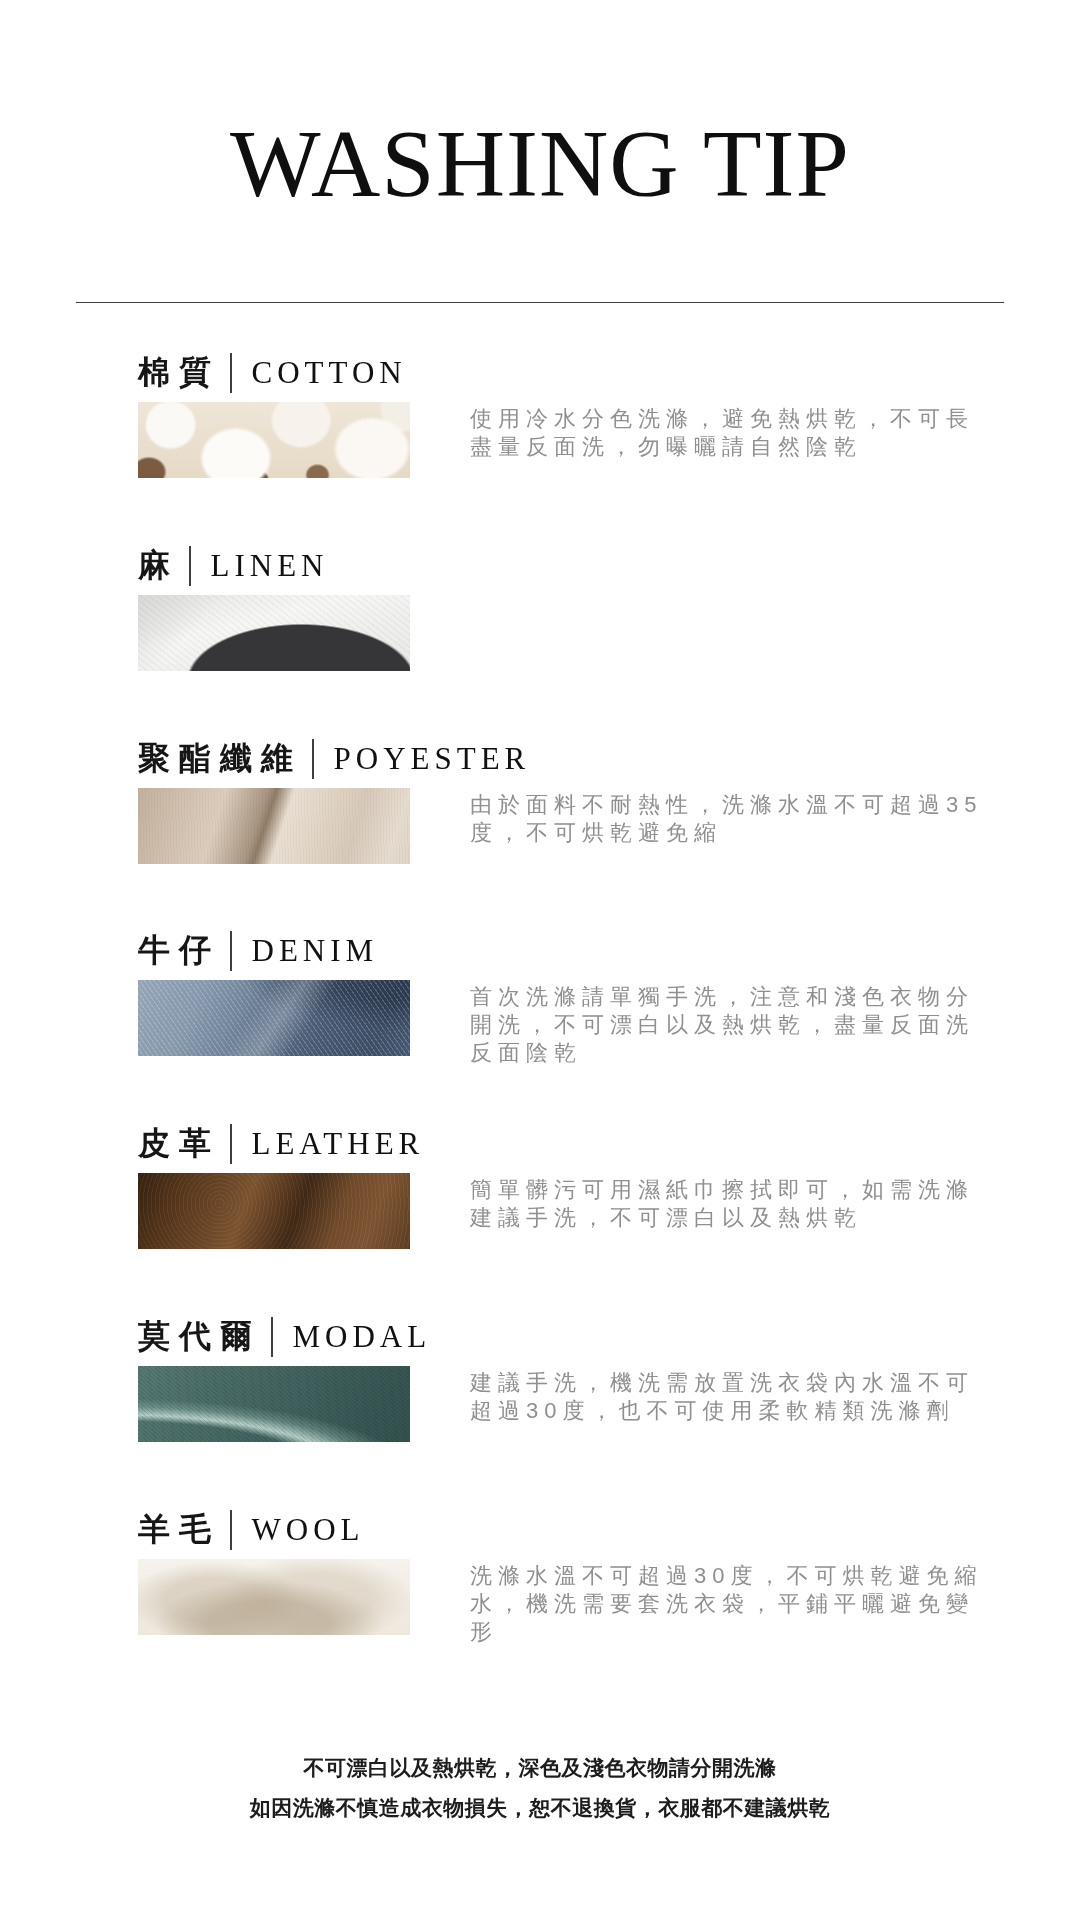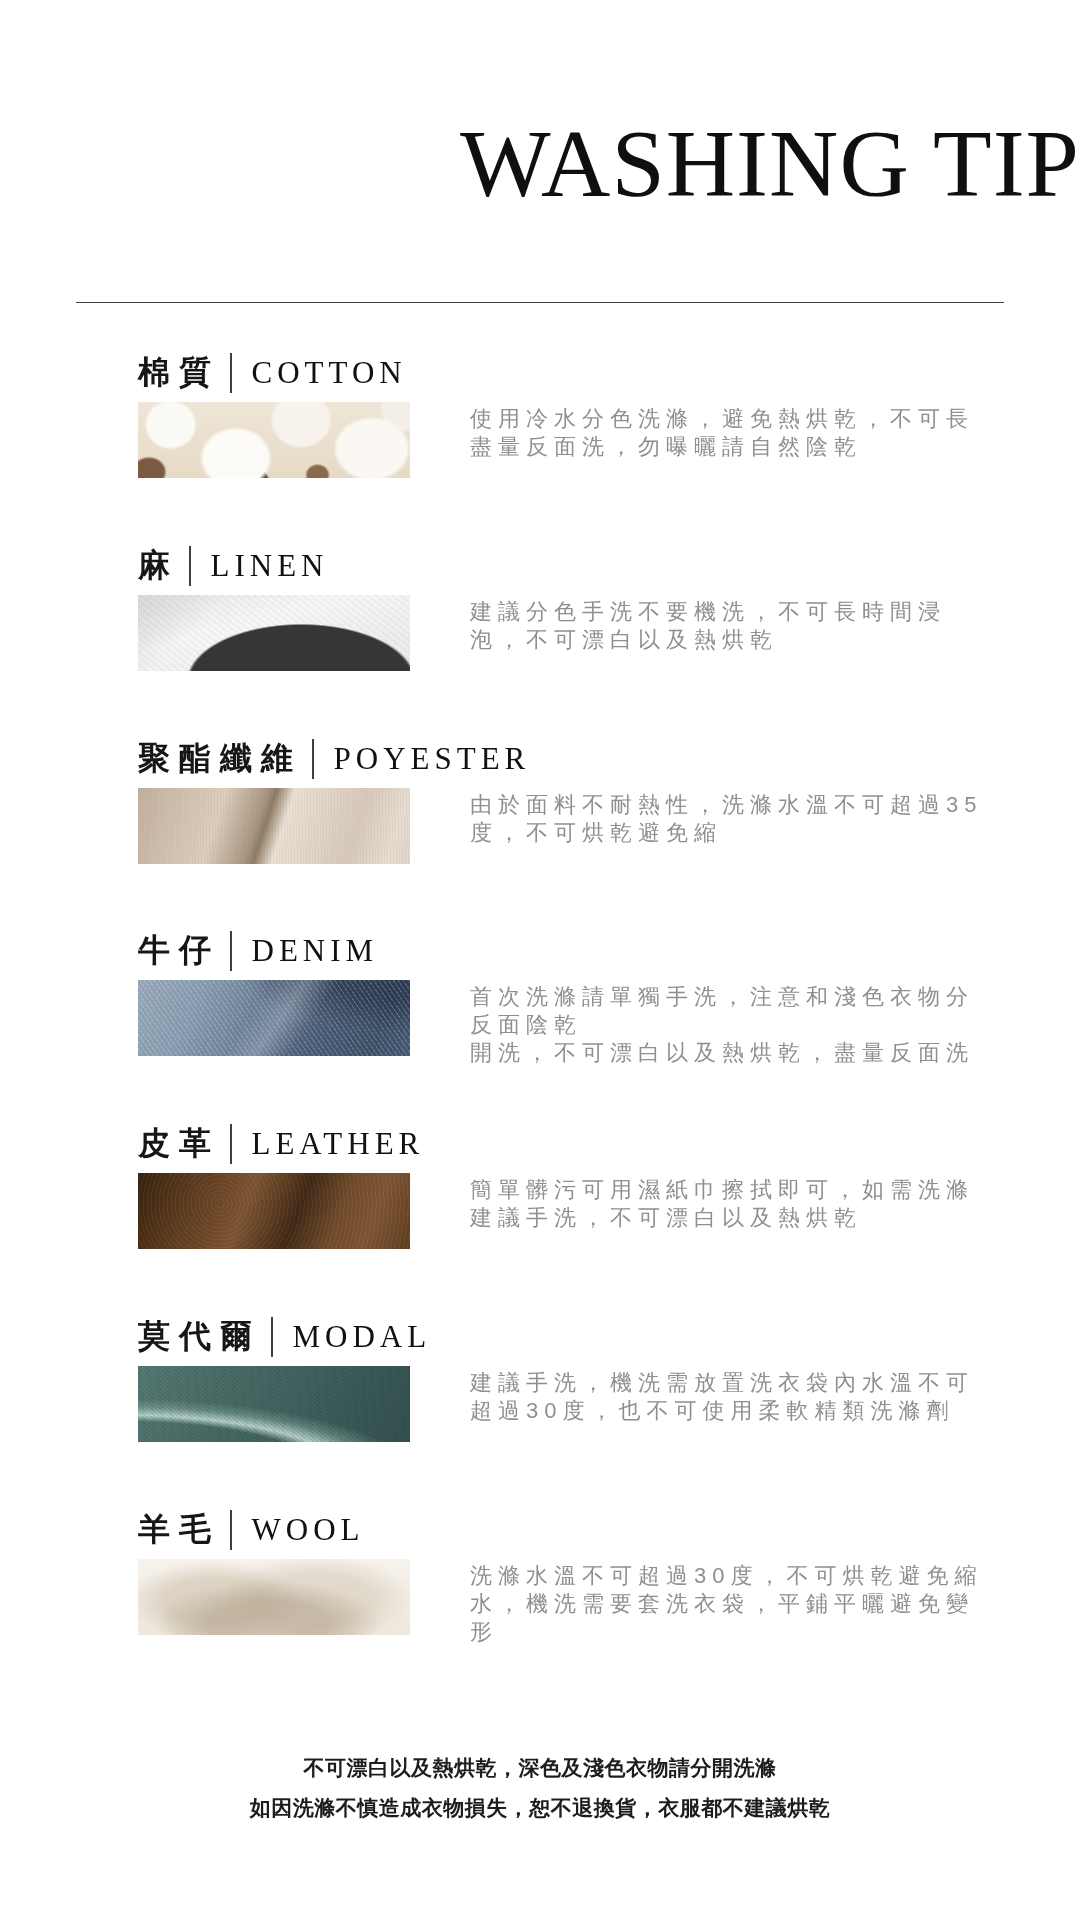--- a/index.html
+++ b/index.html
@@ -4,21 +4,21 @@
 <style>
   html,body{margin:0;padding:0;background:#ffffff;}
   .canvas{
     position:relative;width:1080px;height:1920px;margin:0 auto;
     background:#ffffff;overflow:hidden;
     font-family:"Liberation Sans", sans-serif;
   }
   
   .title{
     position:absolute;top:100px;left:0;width:1080px;height:128px;
-    line-height:128px;text-align:right;
+    line-height:128px;text-align:center;
     font-family:"Liberation Serif", serif;
     font-size:96px;color:#0f0f0f;letter-spacing:1px;white-space:nowrap;
   }
   .rule{
     position:absolute;top:302px;left:76px;width:928px;height:0;
     border-top:1.5px solid #3f3f3f;
   }
   
   .sec{position:absolute;left:138px;width:870px;height:180px;}
   .sec-head{display:flex;align-items:center;height:42px;white-space:nowrap;}
@@ -121,24 +121,20 @@
     </div>
   </section>
 
   <section class="sec" style="top:545px">
     <div class="sec-head">
       <span class="zh">麻</span>
       <span class="vbar"></span>
       <span class="en">LINEN</span>
     </div>
     <div class="thumb f-linen"></div>
-    <div class="desc">
-      <div class="dl">建議分色手洗不要機洗，不可長時間浸</div>
-      <div class="dl">泡，不可漂白以及熱烘乾</div>
-    </div>
   </section>
 
   <section class="sec" style="top:738px">
     <div class="sec-head">
       <span class="zh">聚酯纖維</span>
       <span class="vbar"></span>
       <span class="en">POYESTER</span>
     </div>
     <div class="thumb f-polyester"></div>
     <div class="desc">
@@ -149,22 +145,22 @@
 
   <section class="sec" style="top:930px">
     <div class="sec-head">
       <span class="zh">牛仔</span>
       <span class="vbar"></span>
       <span class="en">DENIM</span>
     </div>
     <div class="thumb f-denim"></div>
     <div class="desc">
       <div class="dl">首次洗滌請單獨手洗，注意和淺色衣物分</div>
+      <div class="dl">開洗，不可漂白以及熱烘乾，盡量反面洗</div>
       <div class="dl">反面陰乾</div>
-      <div class="dl">開洗，不可漂白以及熱烘乾，盡量反面洗</div>
     </div>
   </section>
 
   <section class="sec" style="top:1123px">
     <div class="sec-head">
       <span class="zh">皮革</span>
       <span class="vbar"></span>
       <span class="en">LEATHER</span>
     </div>
     <div class="thumb f-leather"></div>

